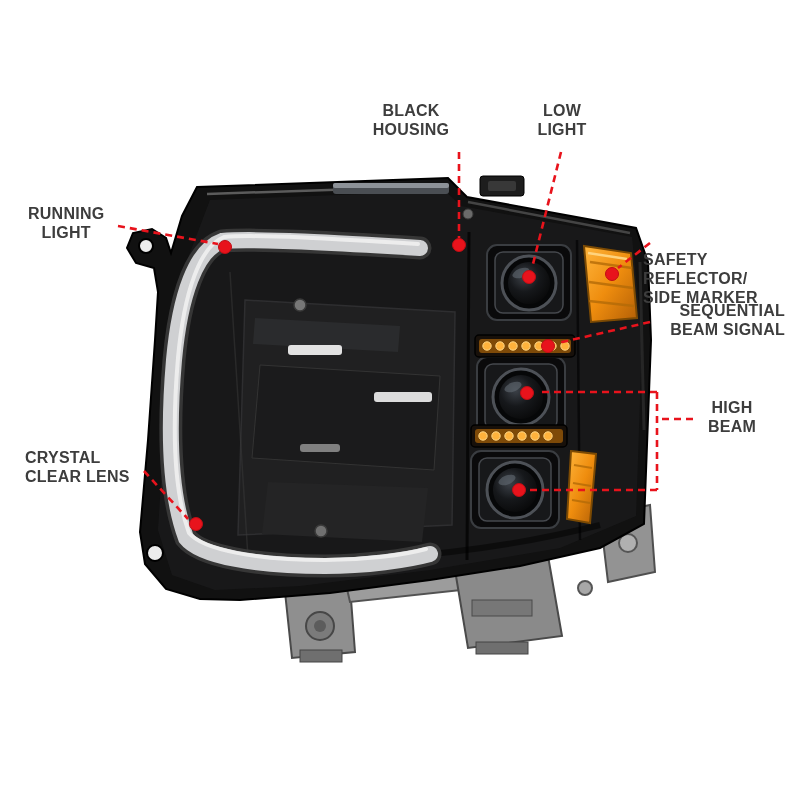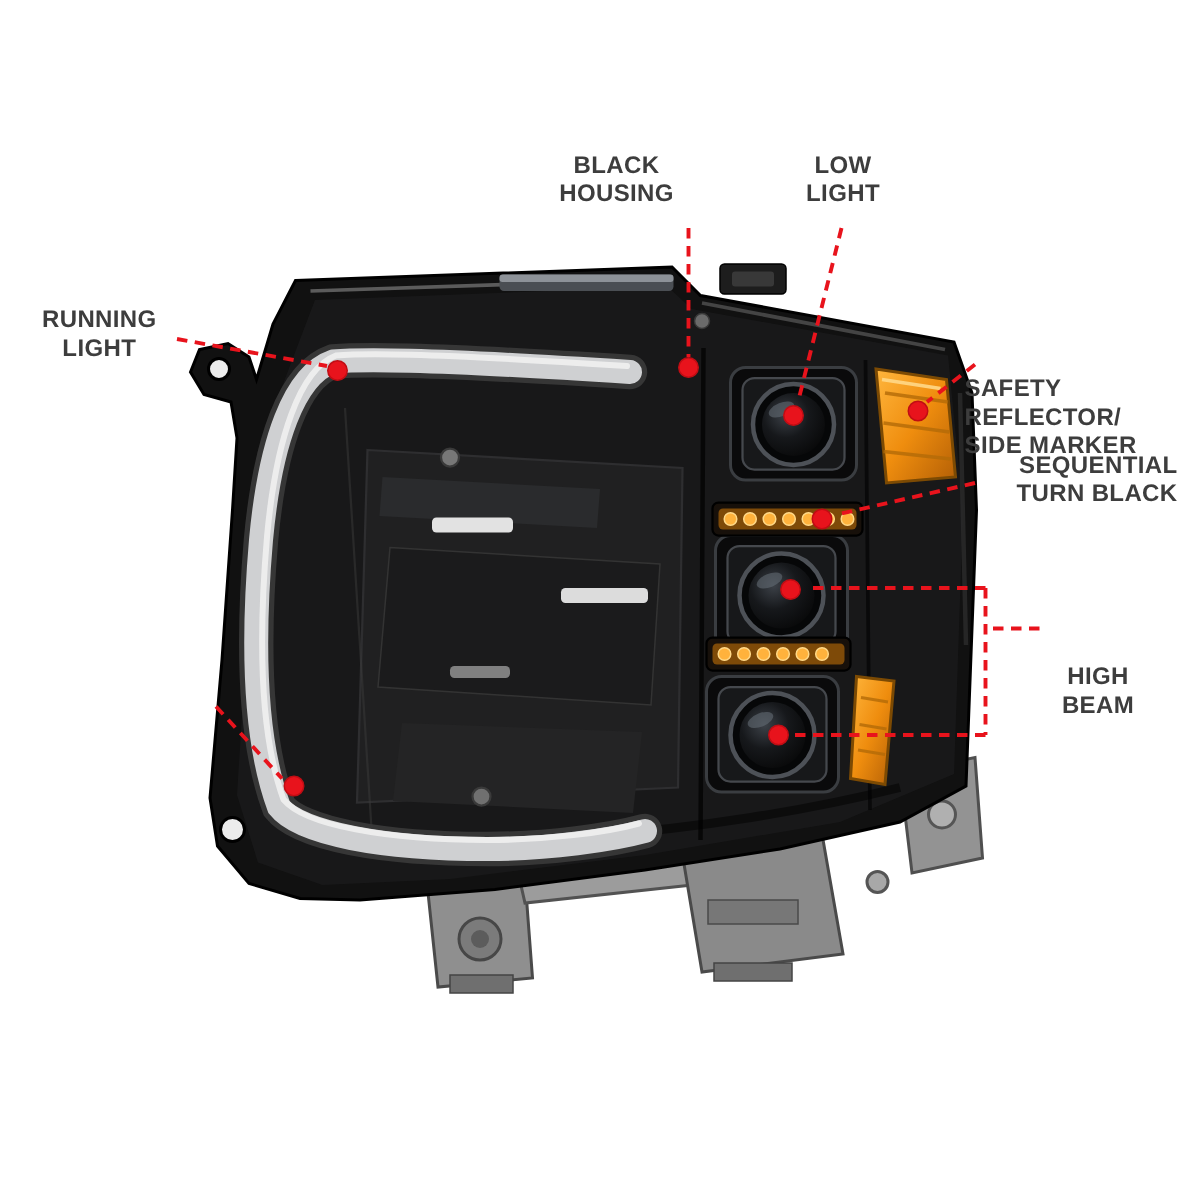--- a/index.html
+++ b/index.html
@@ -32,21 +32,21 @@
     line-height: 1.2;
     font-weight: 700;
     letter-spacing: 0.25px;
     color: #3d3d3d;
   }
   #label-black-housing   { left: 356px; top: 101px; width: 110px; text-align: center; }
   #label-low-beam        { left: 524px; top: 101px; width: 76px;  text-align: center; }
   #label-running-light   { left: 28px;  top: 204px; text-align: center; }
   #label-safety-reflector{ right: 15px; top: 210px; width: 142px; text-align: left; margin-top: 40px; }
   #label-sequential      { right: 15px; top: 301px; width: 140px; text-align: right; }
-  #label-high-beam       { left: 694px; top: 398px; width: 76px;  text-align: center; margin-top: 44px; }
+  #label-high-beam       { left: 694px; top: 398px; width: 76px;  text-align: center; }
   #label-crystal-lens    { left: 25px;  top: 448px; text-align: left; }
 </style>
 </head>
 <body>
 
 <div class="stage">
 
   <svg id="art-layer" class="layer" viewBox="0 0 800 800">
     <defs>
       <linearGradient id="amberGrad" x1="0" y1="0" x2="1" y2="1">
@@ -198,19 +198,21 @@
 LIGHT</div>
 
   <div class="callout-label" id="label-running-light">RUNNING
 LIGHT</div>
 
   <div class="callout-label" id="label-safety-reflector">SAFETY
 REFLECTOR/
 SIDE MARKER</div>
 
   <div class="callout-label" id="label-sequential">SEQUENTIAL
-TURN BLACK</div>
+BEAM SIGNAL</div>
 
   <div class="callout-label" id="label-high-beam">HIGH
 BEAM</div>
 
+  <div class="callout-label" id="label-crystal-lens">CRYSTAL
+CLEAR LENS</div>
 
 </div>
 
 </body></html>

